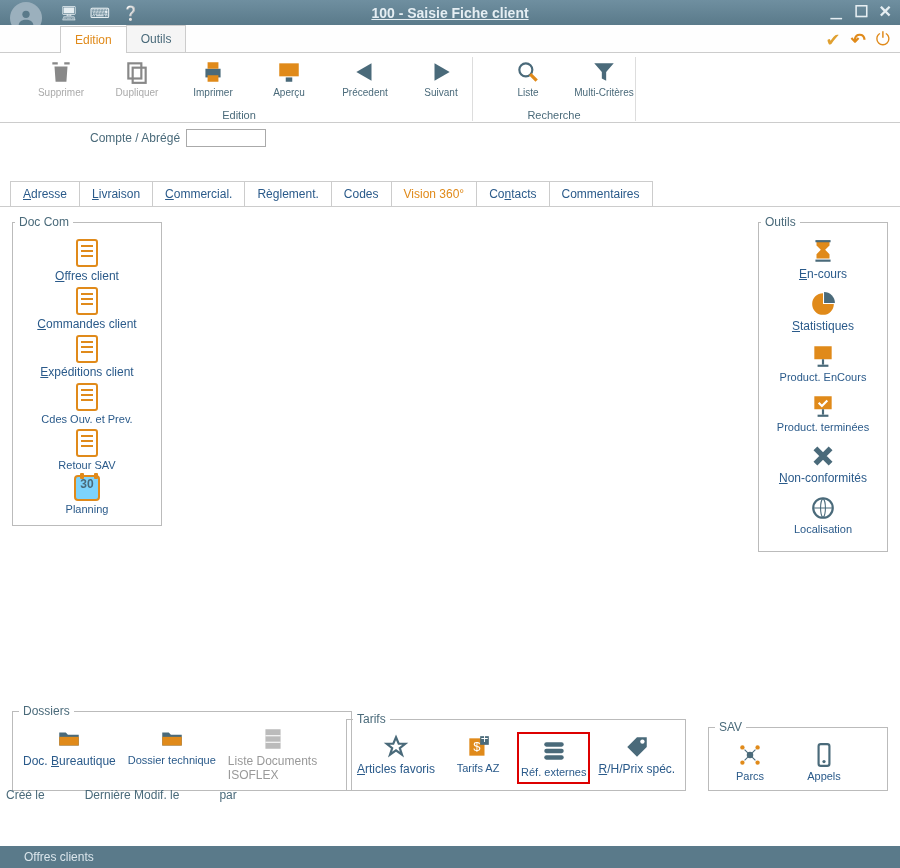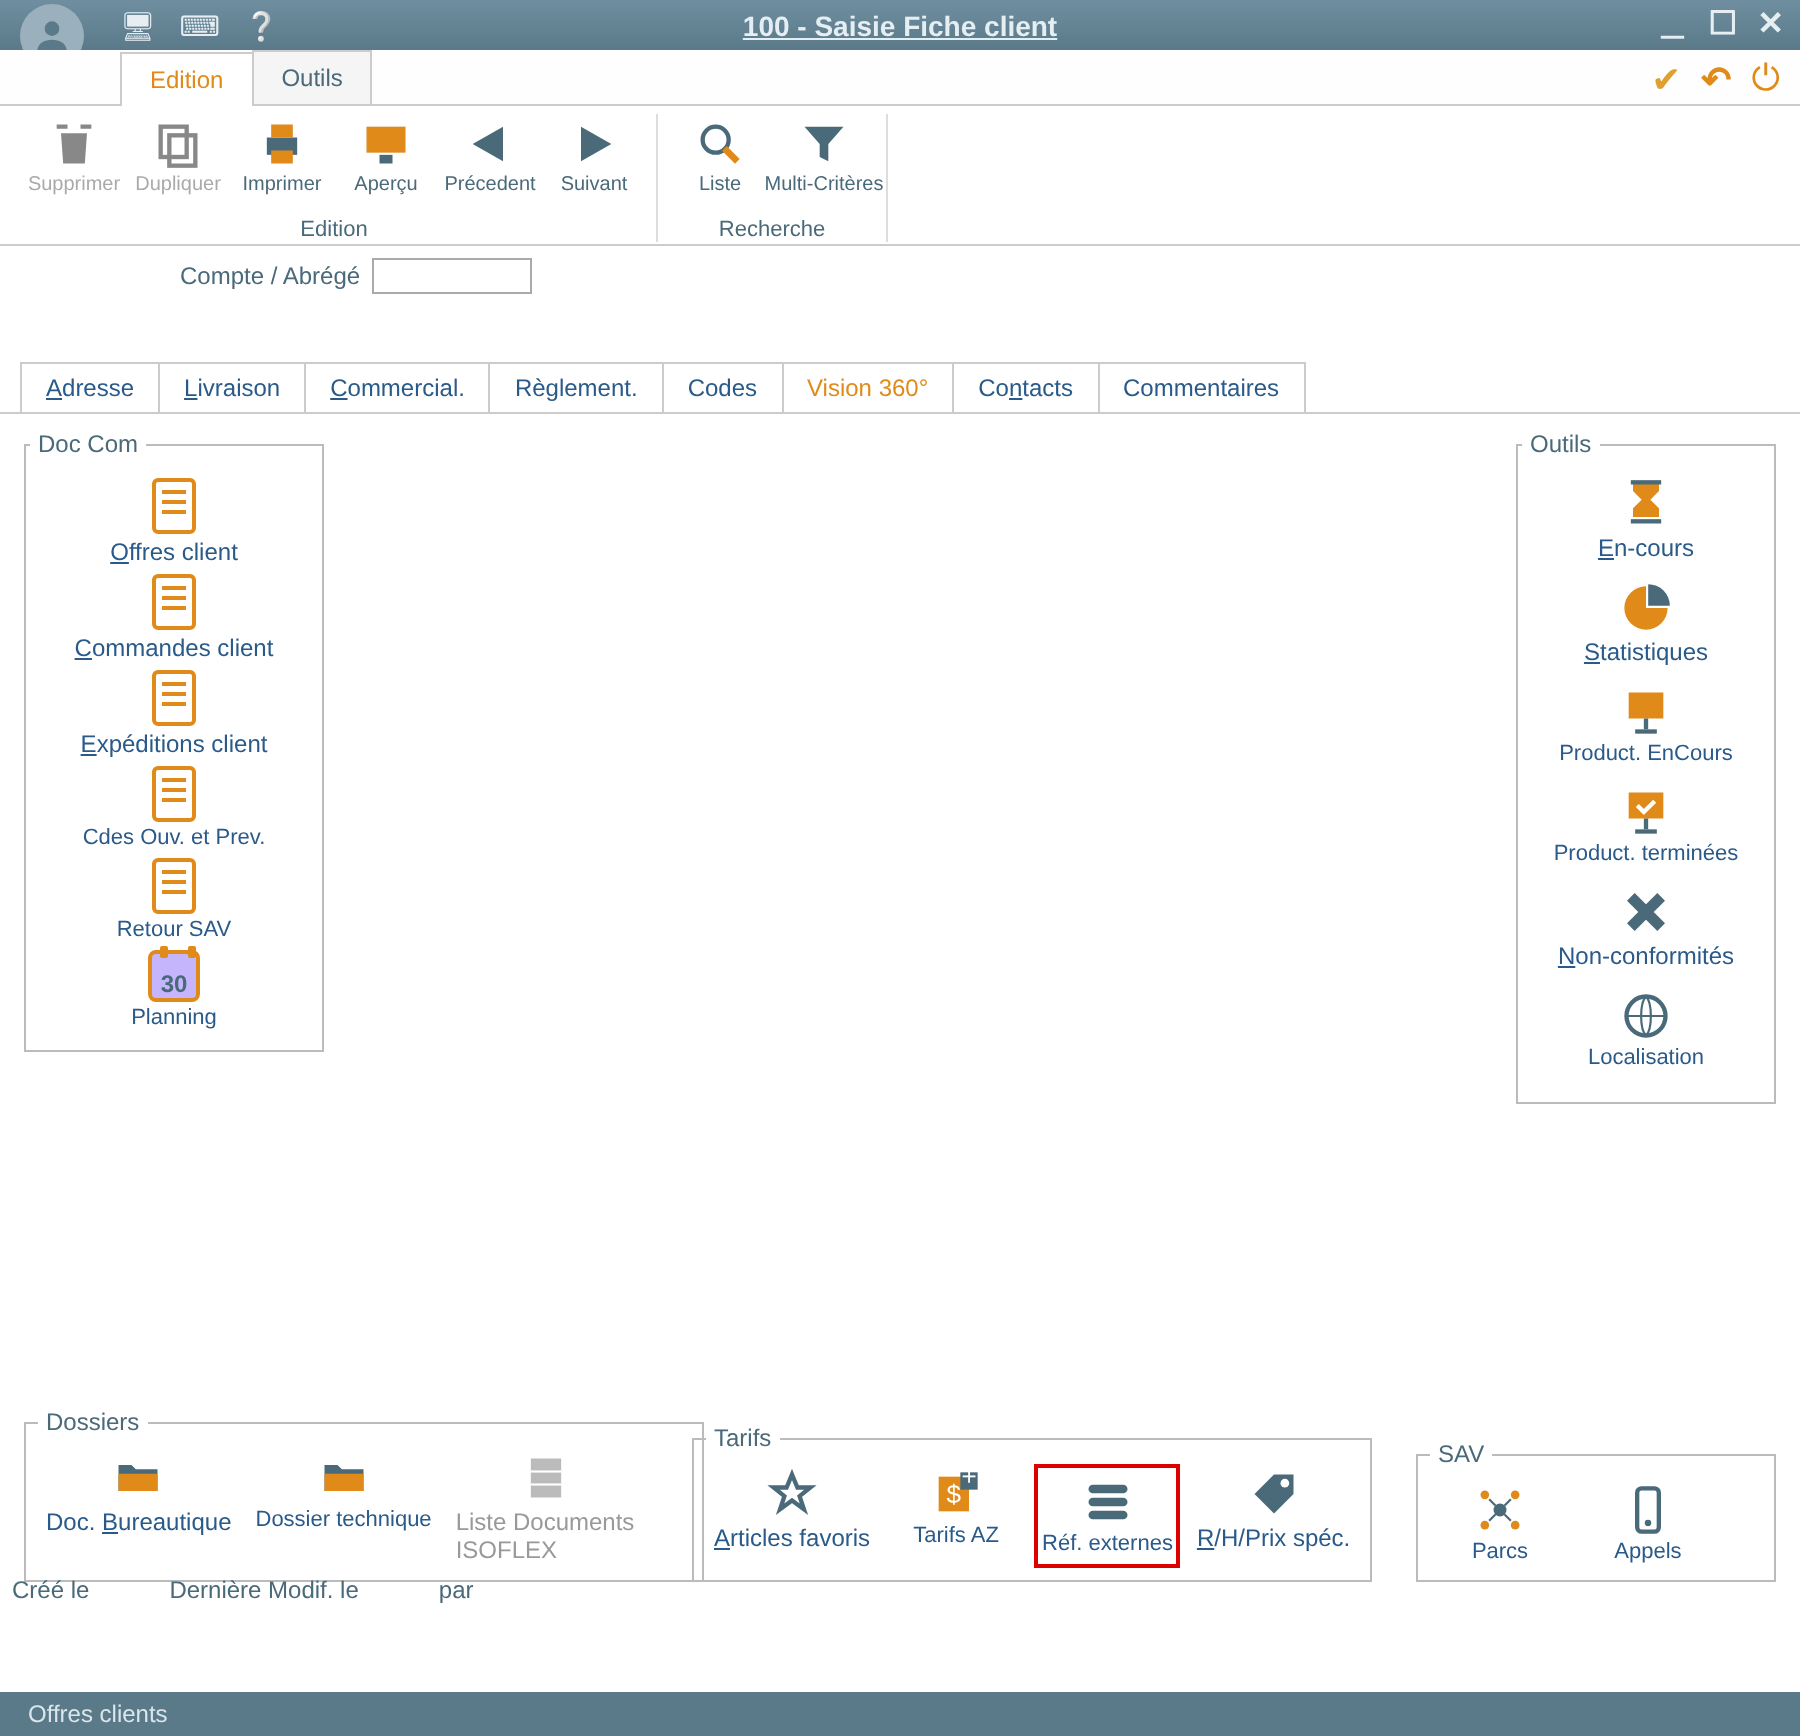--- a/index.html
+++ b/index.html
@@ -20,21 +20,21 @@
   .tabbar .right-icons { position:absolute; right:10px; top:4px; display:flex; gap:10px;}
   .tabbar .right-icons span { font-size:18px; cursor:pointer;}
   .check-icon { color:#e0a030;}
   .undo-icon { color:#e08a1a; font-weight:bold;}
   .power-icon { color:#e08a1a;}
 
   .toolbar { height: 70px; background:#fff; display:flex; align-items:flex-start; padding:4px 6px; border-bottom:1px solid #ccc;}
   .toolgroup { display:flex; flex-direction:column; align-items:center; border-right:1px solid #ddd; padding:0 6px; height:64px;}
   .toolgroup .icons { display:flex; gap:2px;}
   .toolgroup .grp-label { font-size:11px; color:#4a6a7a; margin-top:auto; }
-  .toolbtn { display:flex; flex-direction:column; align-items:center; width:50px; cursor:pointer; padding:2px;}
+  .toolbtn { display:flex; flex-direction:column; align-items:center; width:50px; cursor:pointer; padding:2px;margin-left:24px;}
   .toolbtn .ico { width:26px; height:26px; display:flex; align-items:center; justify-content:center; }
   .toolbtn .lbl { font-size:10px; color:#4a6a7a; margin-top:2px; white-space:nowrap;}
   .toolbtn.disabled .lbl { color:#aaa;}
 
   .form-row { padding:6px 0 6px 90px; display:flex; align-items:center; gap:6px;}
   .form-row label { color:#4a6a7a; font-size:12px;}
   .form-row input { border:1px solid #aaa; height:18px; width:80px; padding:0 3px;}
 
   .subtabs { display:flex; border-bottom:1px solid #ccc; padding-left:10px;margin-top:28px;}
   .subtabs .stab { padding:5px 12px; border:1px solid #ccc; border-bottom:none; margin-right:-1px; background:#fff; color:#2a5a8a; cursor:pointer; }
@@ -59,25 +59,25 @@
   .sav { position:absolute; right:6px; bottom:30px; width:180px;}
 
   .hgrid { display:flex; gap:4px; justify-content:flex-start; flex-wrap:nowrap;}
   .grid-item { display:flex; flex-direction:column; align-items:center; cursor:pointer; padding:2px 4px; min-width:70px;}
   .grid-item .lbl { font-size:11px; color:#2a5a8a; margin-top:2px; white-space:nowrap;}
   .grid-item.disabled .lbl { color:#999;}
 
   .highlight { border:2px solid #d00; border-radius:0; padding:4px 2px;}
 
   .statusbar-top { position:absolute; left:0; bottom:22px; height:20px; width:100%; display:flex; align-items:center; gap:40px; padding-left:6px; color:#4a6a7a; font-size:11px;}
-  .statusbar { position:absolute; left:0; bottom:0; height:22px; width:100%; background:#5a7a8a; color:#dbe6ec; display:flex; align-items:center; padding-left:14px; font-size:13px;}
+  .statusbar { position:absolute; left:0; bottom:0; height:22px; width:100%; background:#5a7a8a; color:#dbe6ec; display:flex; align-items:center; padding-left:24px; font-size:13px;}
 
   .doc-icon{ width:22px; height:28px; border:2px solid #e08a1a; border-radius:3px; position:relative; background:#fff;}
   .doc-icon::before{content:"";position:absolute;left:3px;top:4px;right:3px;height:2px;background:#e08a1a;box-shadow:0 5px 0 #e08a1a,0 10px 0 #e08a1a;}
-  .cal-icon{ width:26px;height:26px;border:2px solid #e08a1a;border-radius:4px;position:relative;background:#c4b5fd;display:flex;align-items:flex-end;justify-content:center;color:#4a6a7a;font-size:10px;font-weight:bold;}
+  .cal-icon{ width:26px;height:26px;border:2px solid #e08a1a;border-radius:4px;position:relative;background:#7dd3fc;display:flex;align-items:flex-start;justify-content:center;color:#4a6a7a;font-size:10px;font-weight:bold;}
   .cal-icon::before{content:"";position:absolute;top:-4px;left:4px;width:4px;height:6px;background:#e08a1a;border-radius:1px;box-shadow:14px 0 0 #e08a1a;}
   svg.ic{width:30px;height:26px;}
 </style>
 </head>
 <body>
 
 <div class="titlebar">
   <div class="avatar">
     <svg viewBox="0 0 24 24">
         <circle cx="12" cy="8" r="4"></circle>

